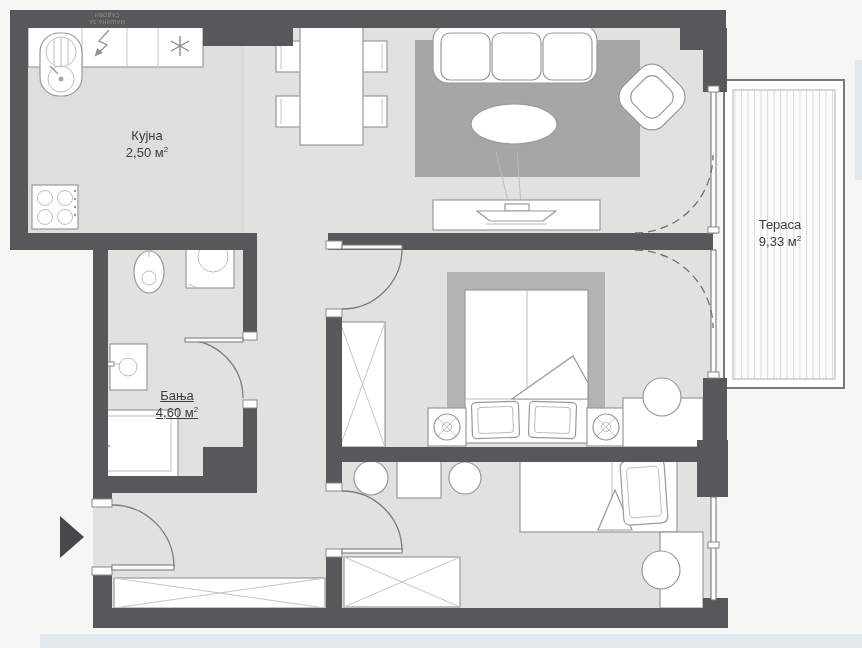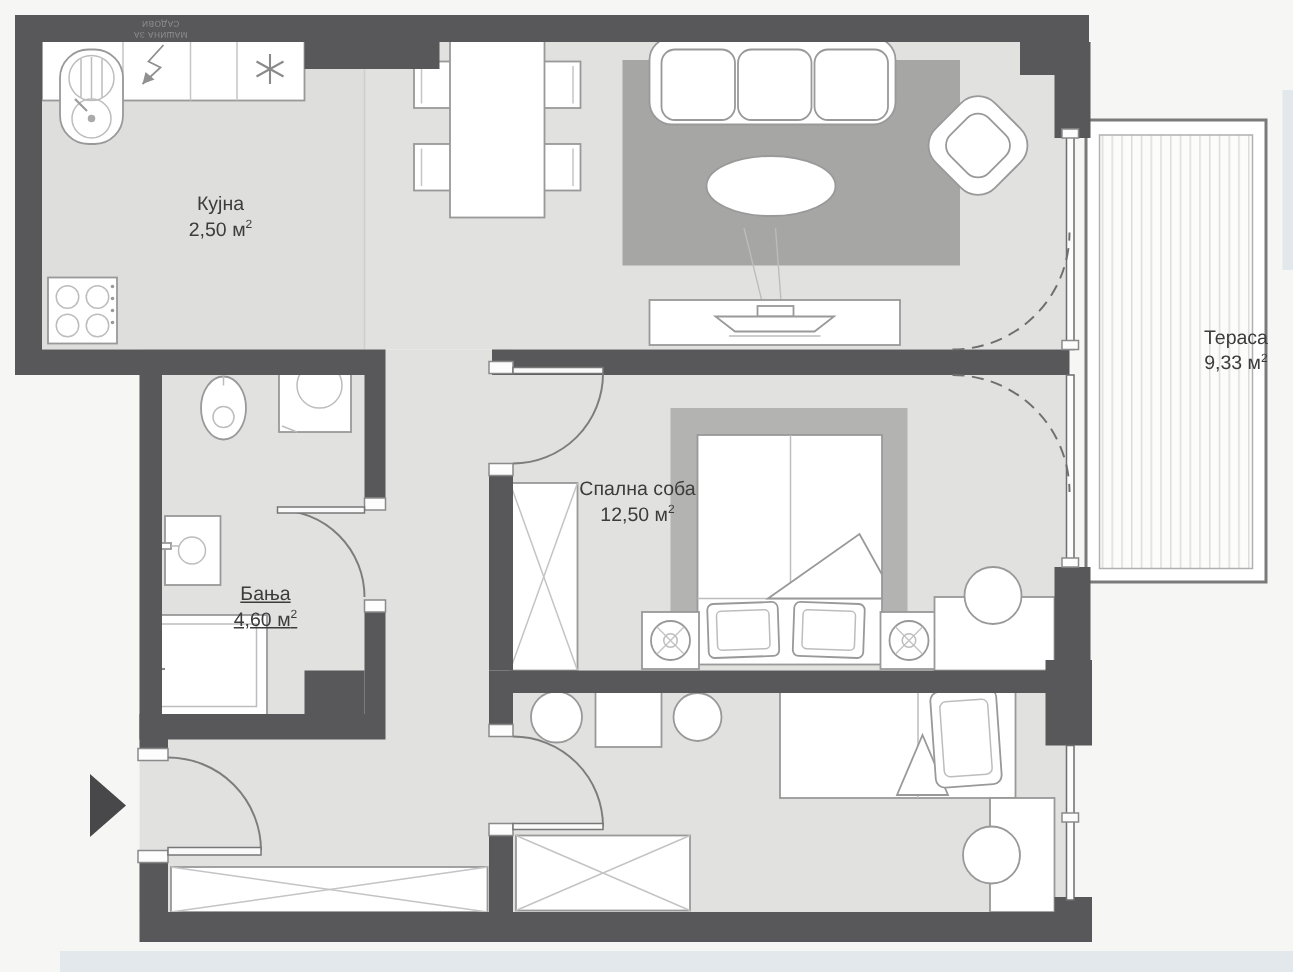--- a/index.html
+++ b/index.html
@@ -290,29 +290,25 @@
 
   <polygon points="60,516 84,537 60,558" fill="#48484a"></polygon>
 </svg>
 
 <div class="room-label" style="left:147px;top:116px;margin-top:12px;">
   <div>Кујна</div>
   <div><span>2,50 м</span><sup>2</sup></div>
 </div>
 
 
-<div class="room-label" style="left:824px;top:217px;">
+<div class="room-label" style="left:780px;top:217px;">
   <div>Тераса</div>
   <div><span>9,33 м</span><sup>2</sup></div>
 </div>
 
-<div class="room-label" style="left:425px;top:318px;">
-  <div>Спална соба</div>
-  <div><span>12,50 м</span><sup>2</sup></div>
-</div>
 
 <div class="room-label" style="left:177px;top:388px;text-decoration:underline;">
   <div>Бања</div>
   <div><span>4,60 м</span><sup>2</sup></div>
 </div>
 
 
 
 <div class="dw-label" style="left:84px;top:12px;">
   <div>МАШИНА ЗА</div>

